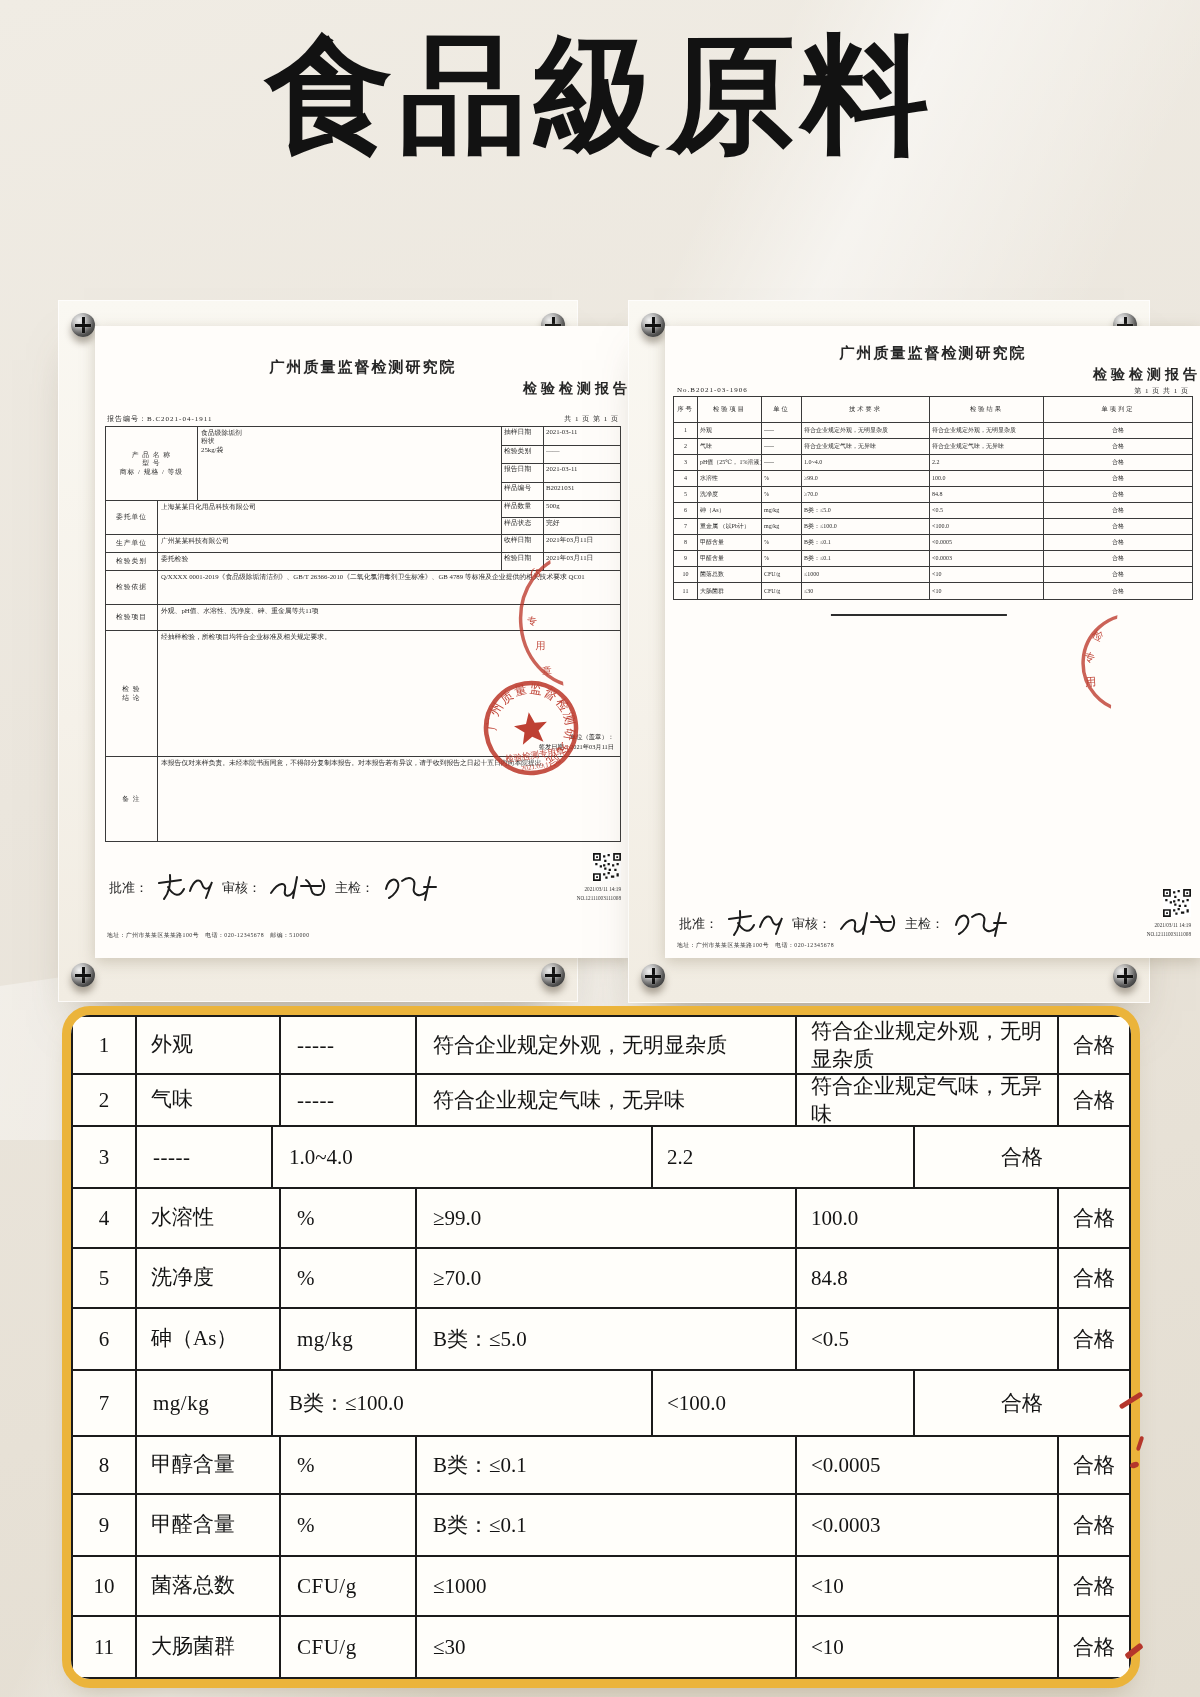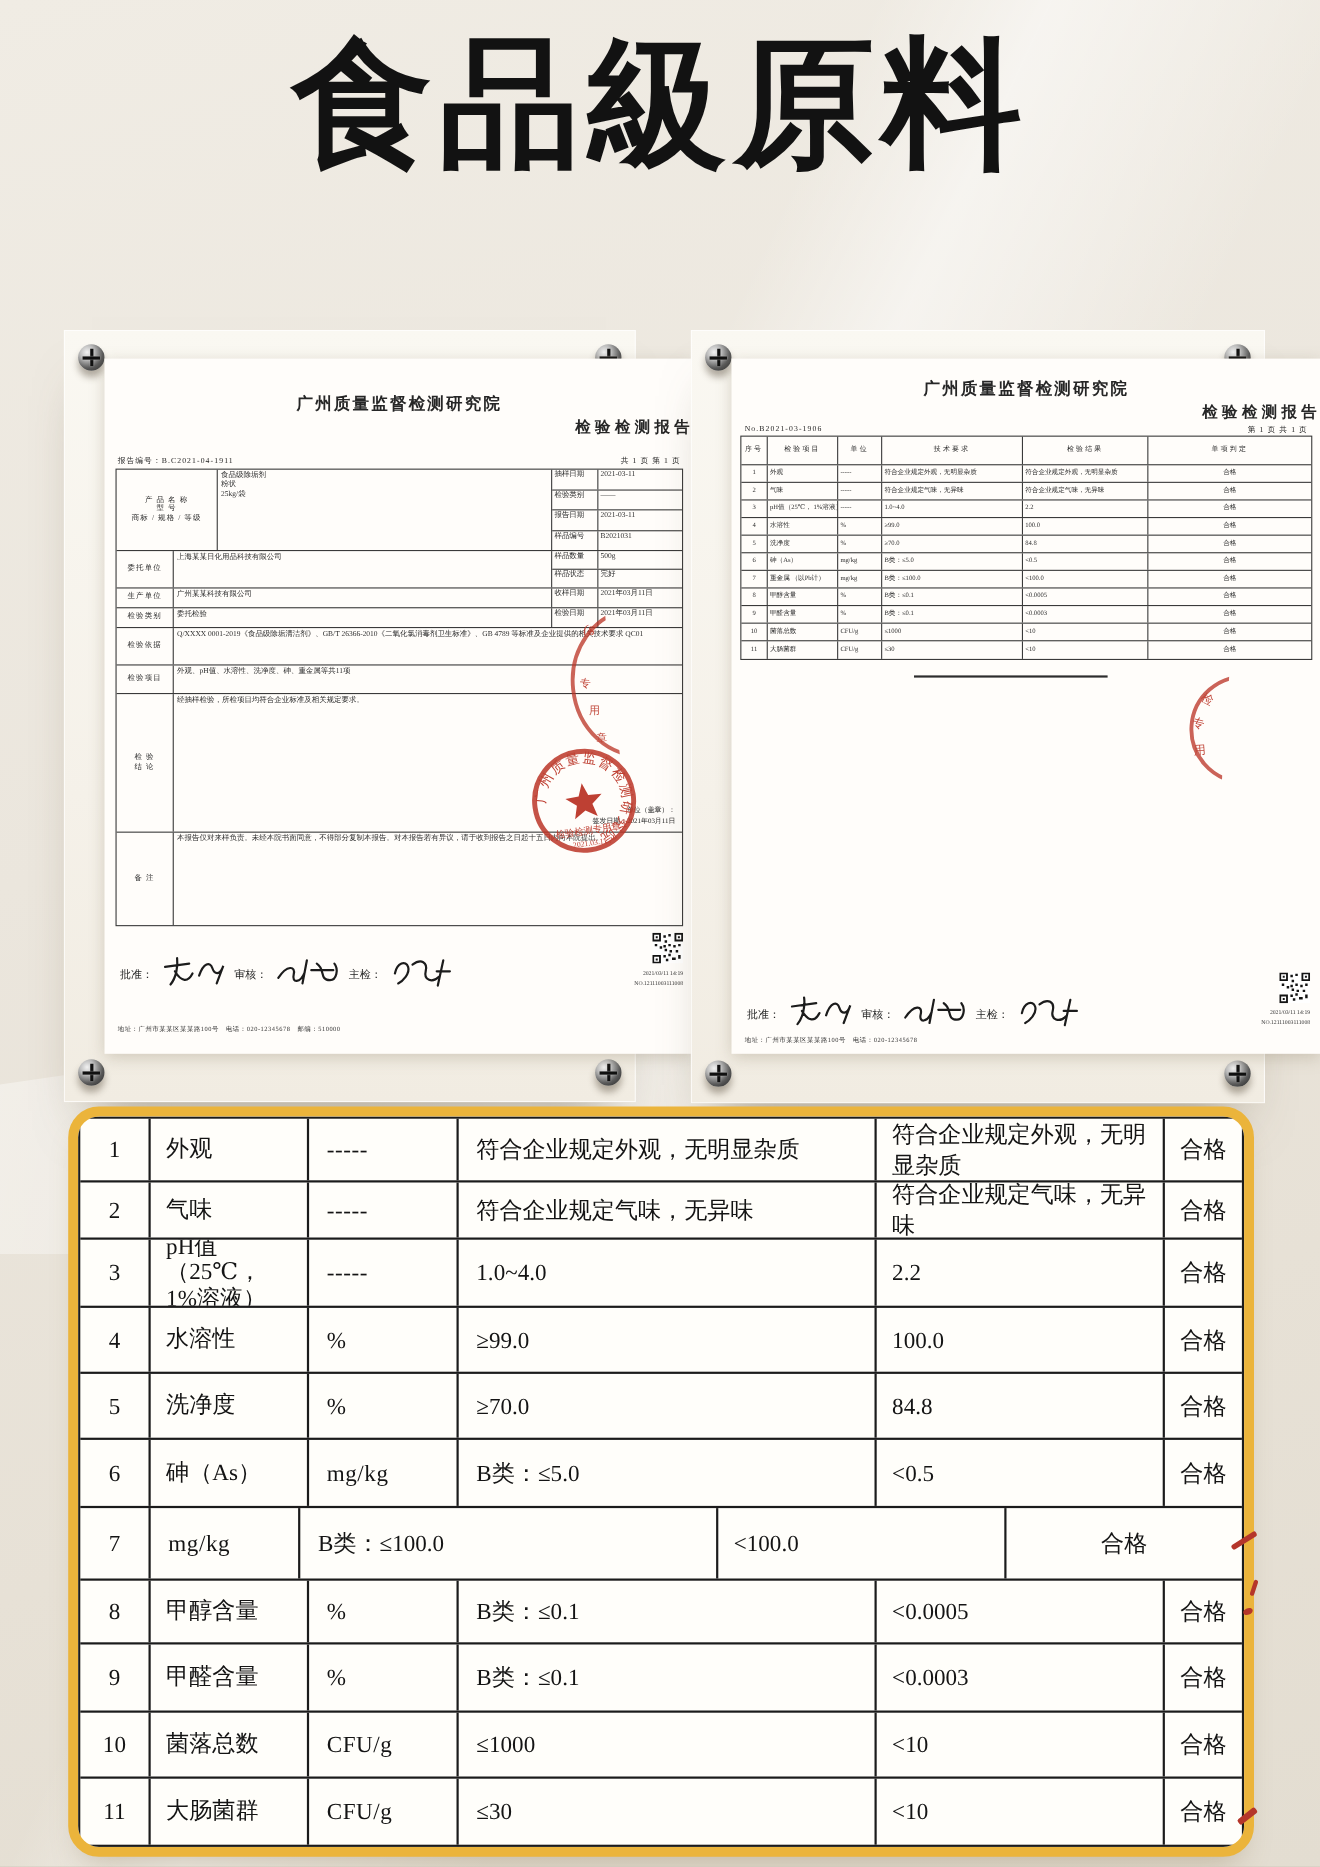--- a/index.html
+++ b/index.html
@@ -65,21 +65,21 @@
   
   .stamp{position:absolute;right:50px;top:352px;width:100px;height:100px;transform:rotate(-8deg);opacity:.94;}
   .side-stamp{position:absolute;opacity:.9;}
   .ss-left{left:402px;top:220px;width:60px;height:160px;transform:rotate(-6deg);}
   .ss-right{left:394px;top:282px;width:55px;height:110px;transform:rotate(4deg);}
 
   
   .sig-row{position:absolute;left:14px;right:10px;display:flex;align-items:flex-end;gap:6px;}
   .pl .sig-row{top:520px;}
   .pr .sig-row{top:556px;}
-  .sig-label{font-size:10px;padding-bottom:6px;flex:none;margin-top:33px;}
+  .sig-label{font-size:13px;padding-bottom:6px;flex:none;margin-top:33px;}
   .sig svg{display:block;}
   .qr-wrap{margin-left:auto;text-align:right;}
   .qr-meta{font-size:5.2px;line-height:1.5;text-align:right;margin-top:1px;color:#333;}
   .cert-footer{position:absolute;left:12px;bottom:18px;font-size:5.8px;letter-spacing:.5px;color:#333;filter:blur(.2px);}
   .pr .cert-footer{bottom:8px;}
 
   
   .mtab{position:absolute;left:8px;right:8px;top:70px;border:1.3px solid #3a3a3a;font-size:6px;line-height:1.1;
     color:#2c2c2c;filter:blur(.25px);}
   .mrow{display:flex;border-bottom:1px solid #3a3a3a;height:16px;box-sizing:border-box;}
@@ -503,22 +503,20 @@
           <div class="bt-cell c-no">2</div>
           <div class="bt-cell c-item">气味</div>
           <div class="bt-cell c-unit">-----</div>
           <div class="bt-cell c-req">符合企业规定气味，无异味</div>
           <div class="bt-cell c-res">符合企业规定气味，无异味</div>
           <div class="bt-cell c-ver">合格</div>
         </div>
 
         <div class="bt-row">
           <div class="bt-cell c-no">3</div>
-          <div class="bt-cell c-item">pH值（25℃，
-1%溶液）</div>
           <div class="bt-cell c-unit">-----</div>
           <div class="bt-cell c-req">1.0~4.0</div>
           <div class="bt-cell c-res">2.2</div>
           <div class="bt-cell c-ver">合格</div>
         </div>
 
         <div class="bt-row">
           <div class="bt-cell c-no">4</div>
           <div class="bt-cell c-item">水溶性</div>
           <div class="bt-cell c-unit">%</div>

